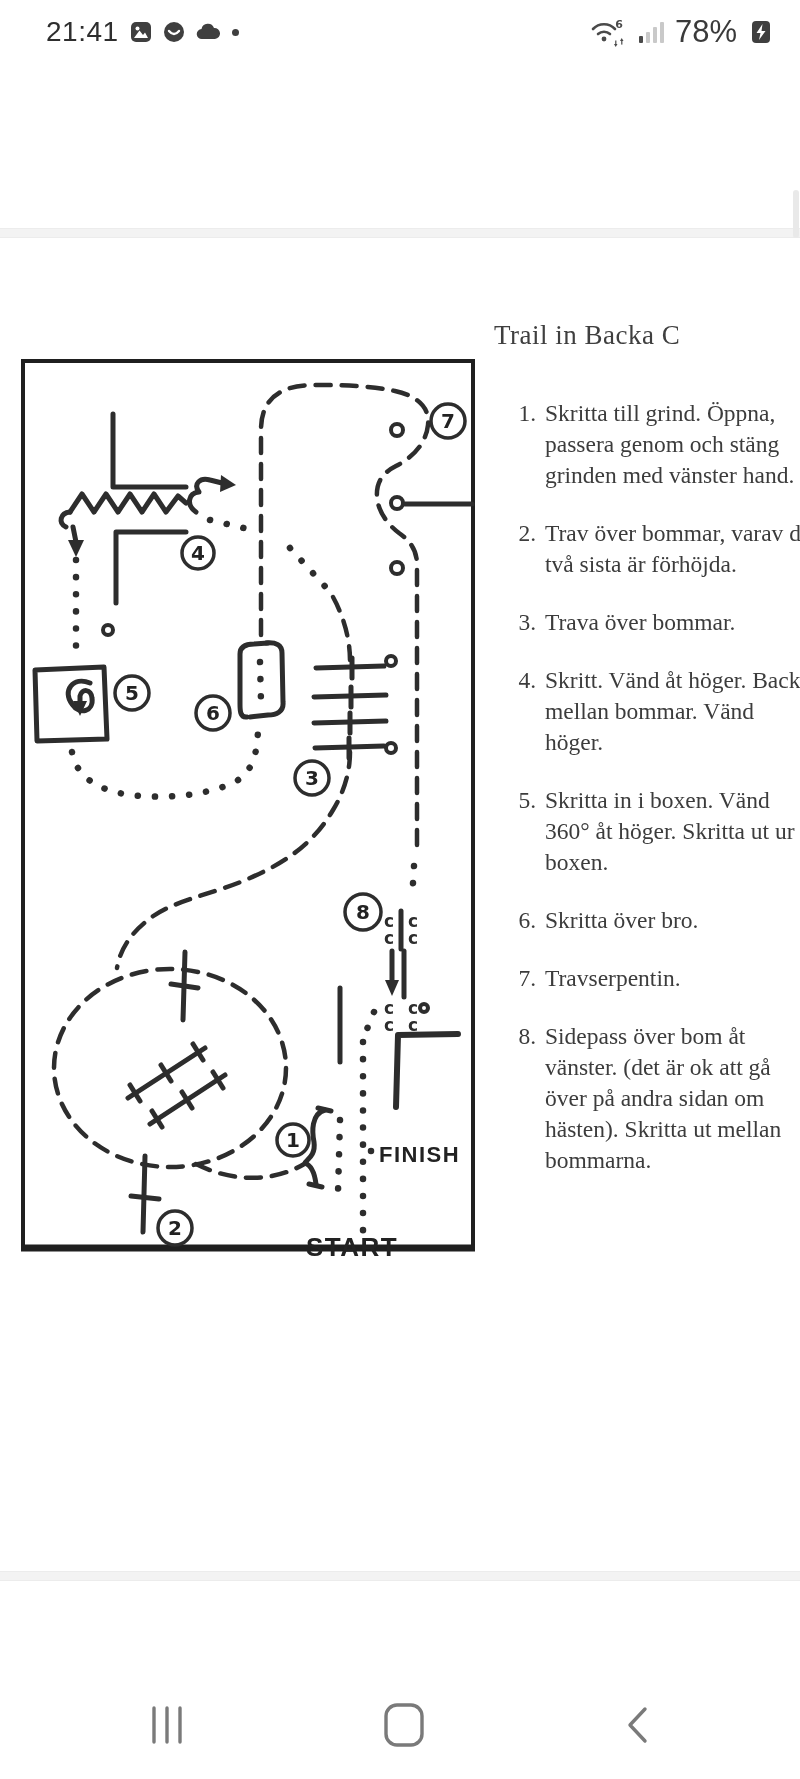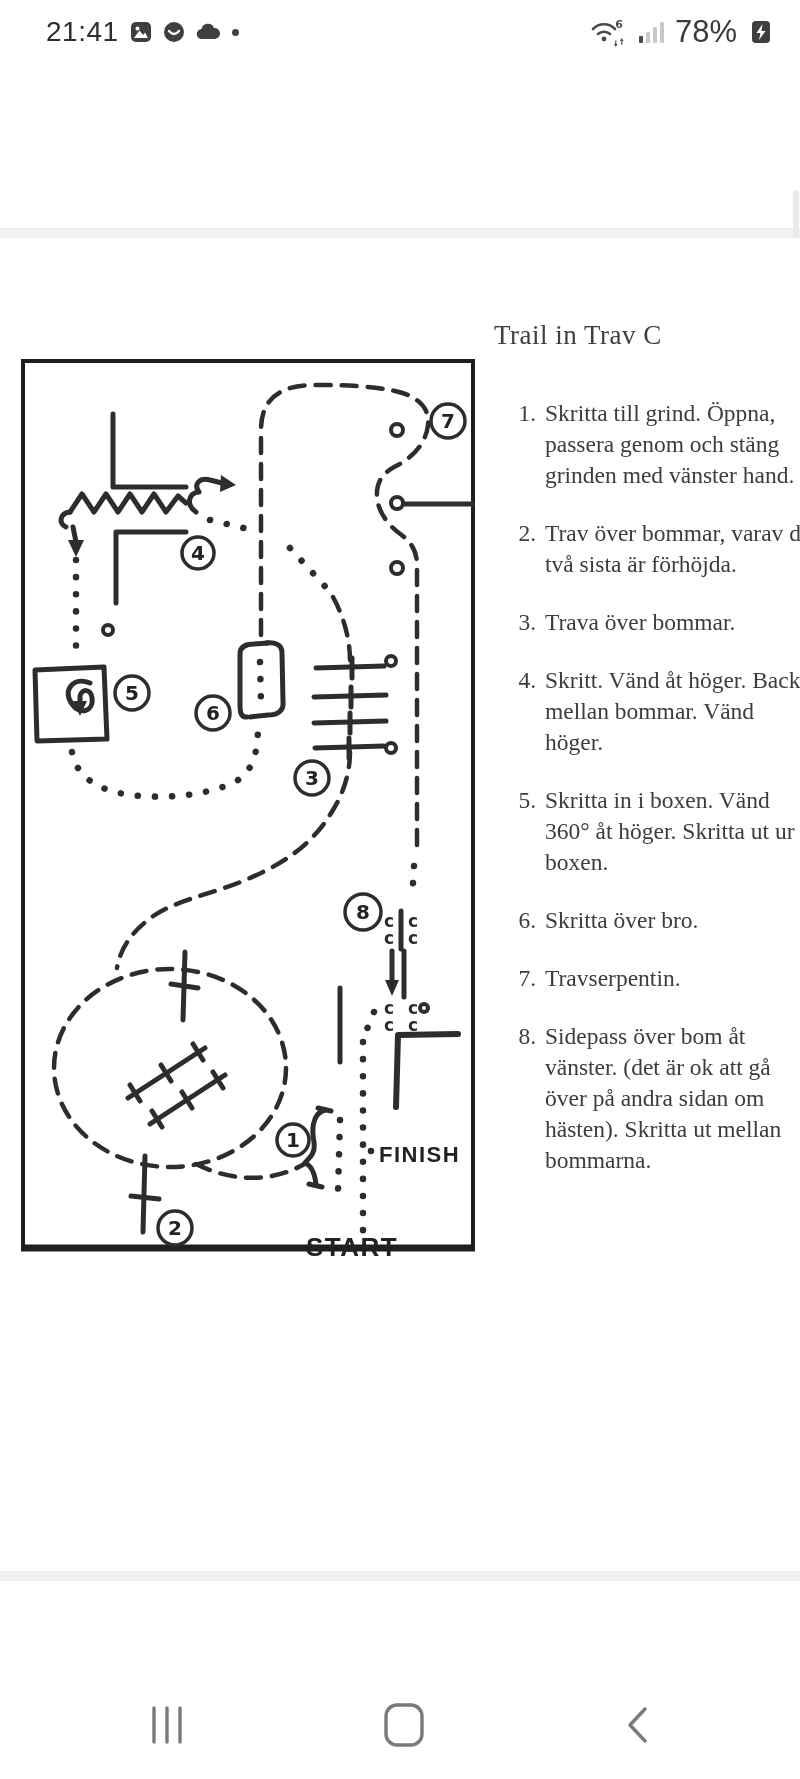--- a/index.html
+++ b/index.html
@@ -244,21 +244,21 @@
     </g>
   <g>
       <circle class="marker-circle" cx="363" cy="912" r="18"></circle>
       <text class="marker-num" x="363" y="919">8</text>
     </g>
 
   <text class="hand-label" x="306" y="1256" font-size="26">START</text>
   <text class="hand-label" x="379" y="1162" font-size="22">FINISH</text>
 </svg>
 
-<h1 class="doc-title">Trail in Trav C</h1>
+<h1 class="doc-title">Trail in Backa C</h1>
 
 <ol class="instructions">
   <li class="instr">
       <span class="num">1.</span>
       <span class="txt">Skritta till grind. Öppna, passera genom och stäng grinden med vänster hand.</span>
     </li>
   <li class="instr">
       <span class="num">2.</span>
       <span class="txt">Trav över bommar, varav de två sista är förhöjda.</span>
     </li>

